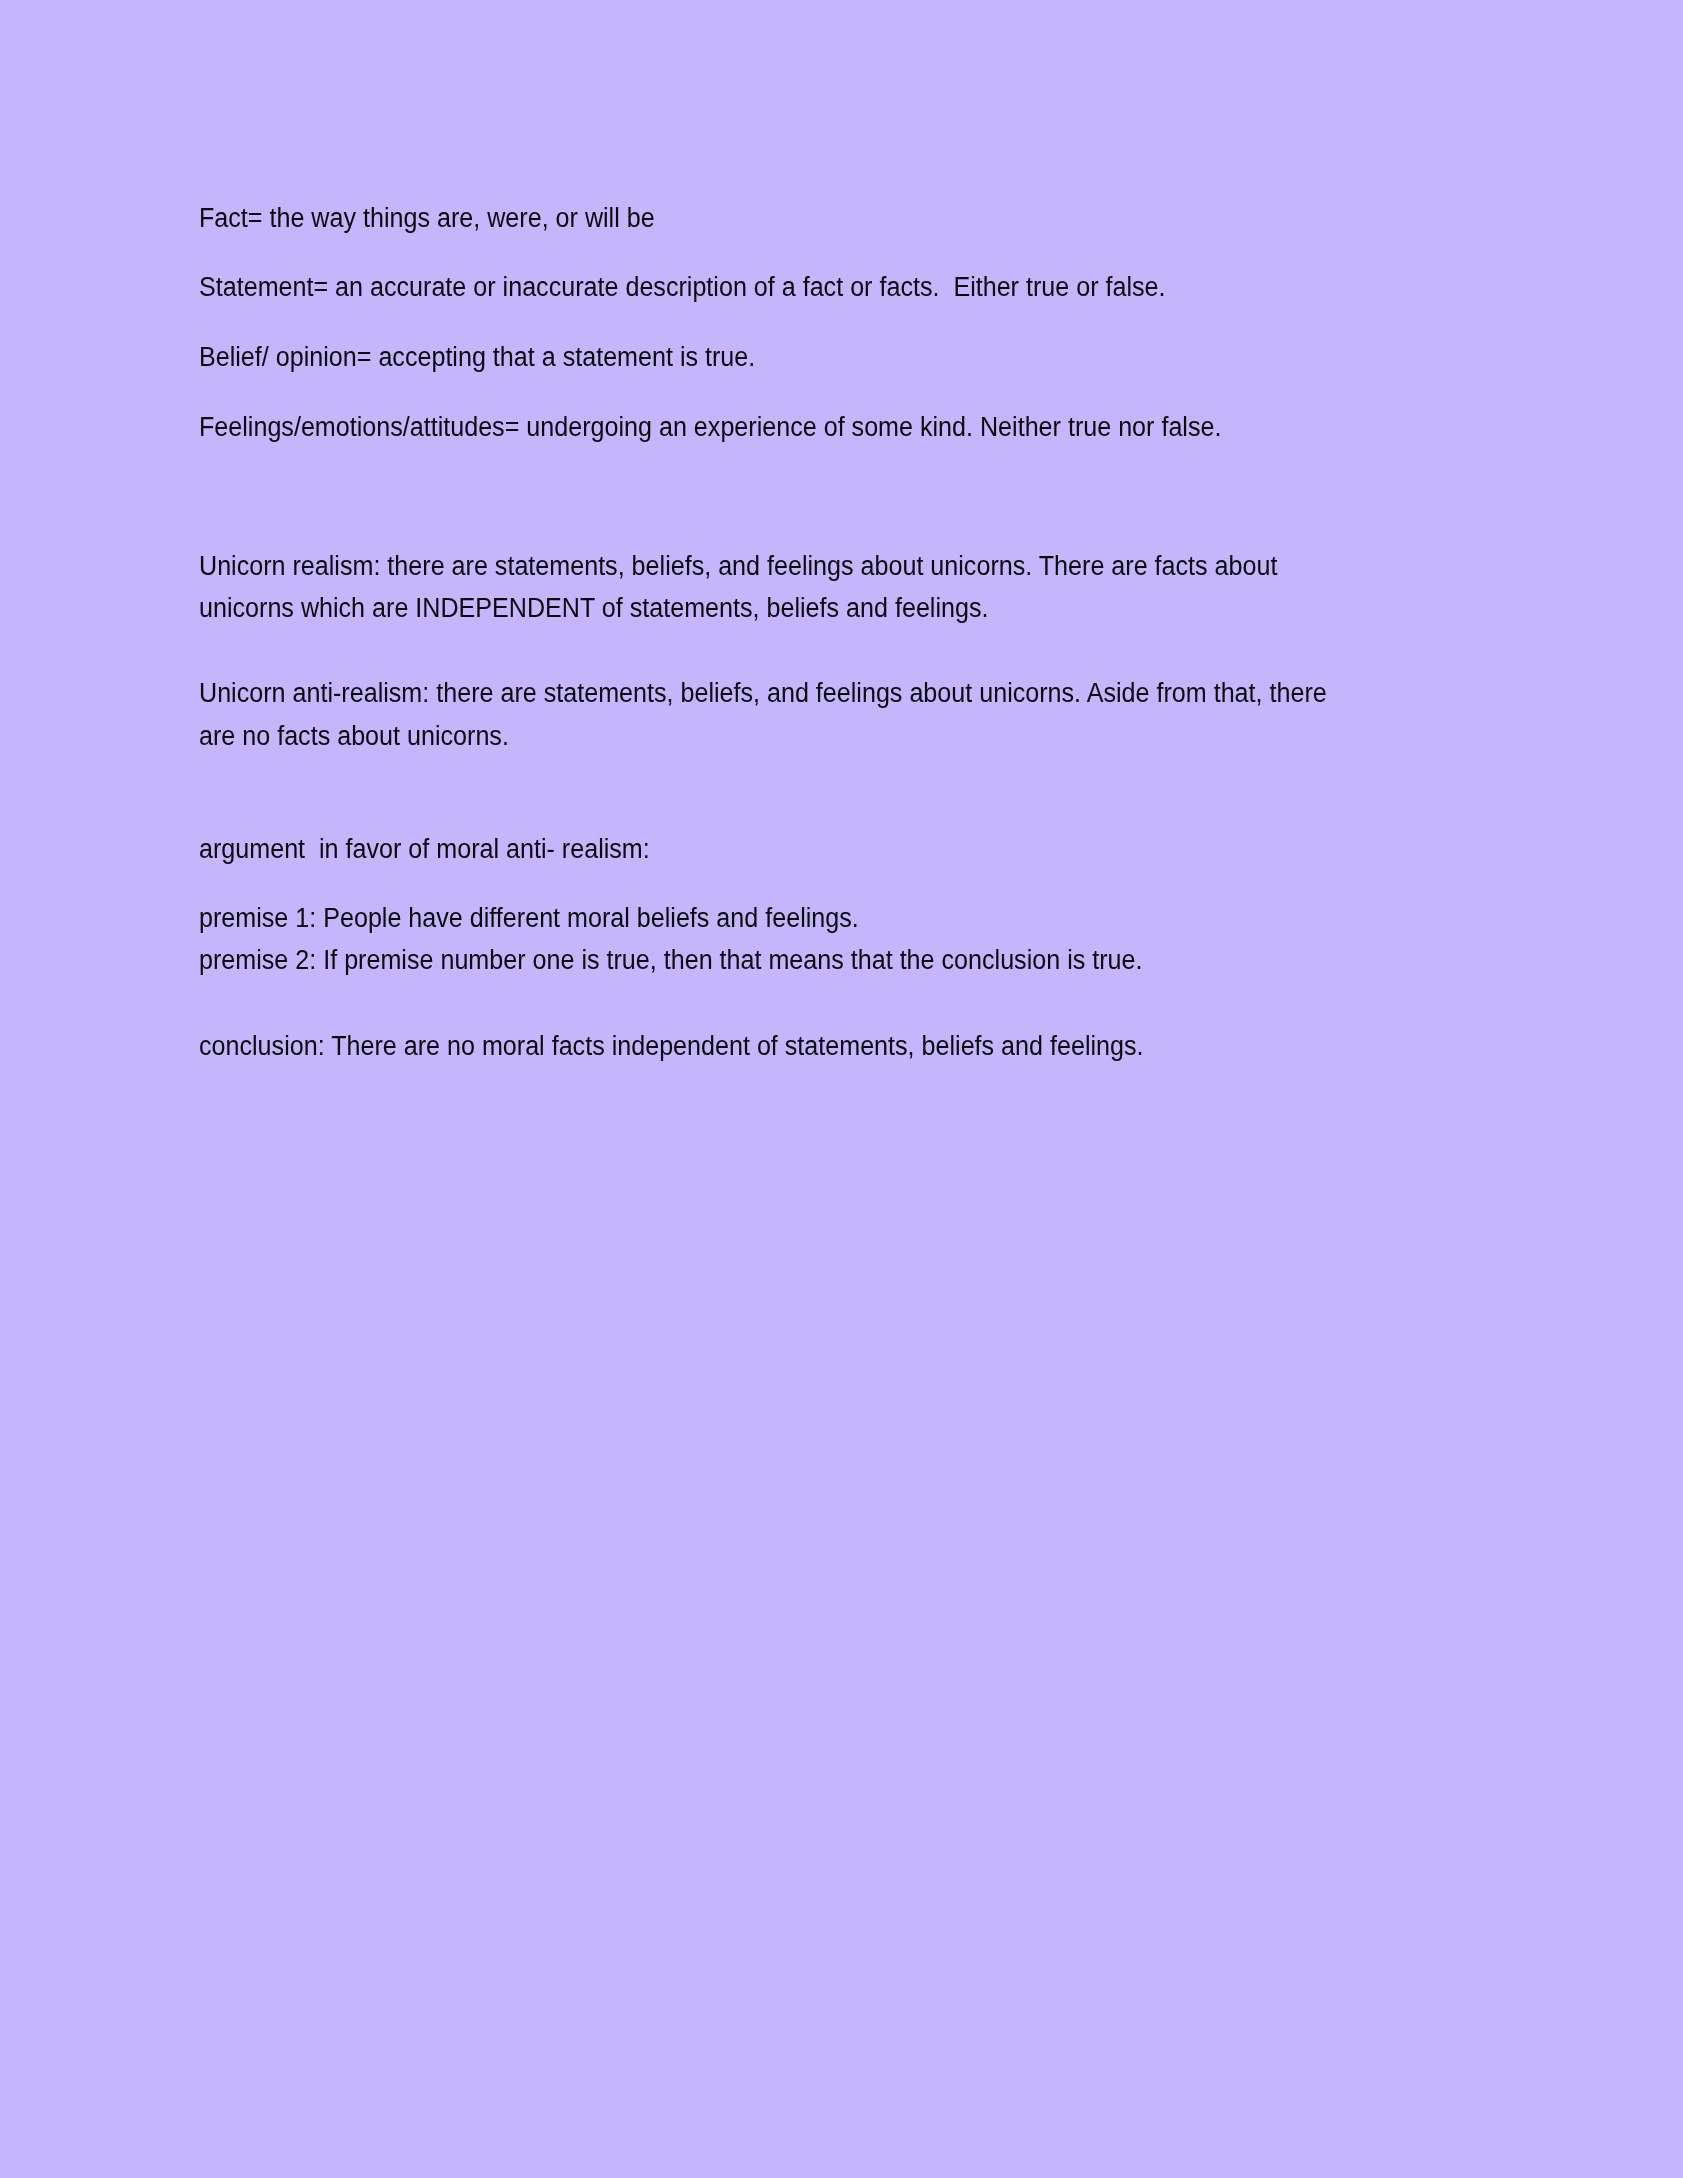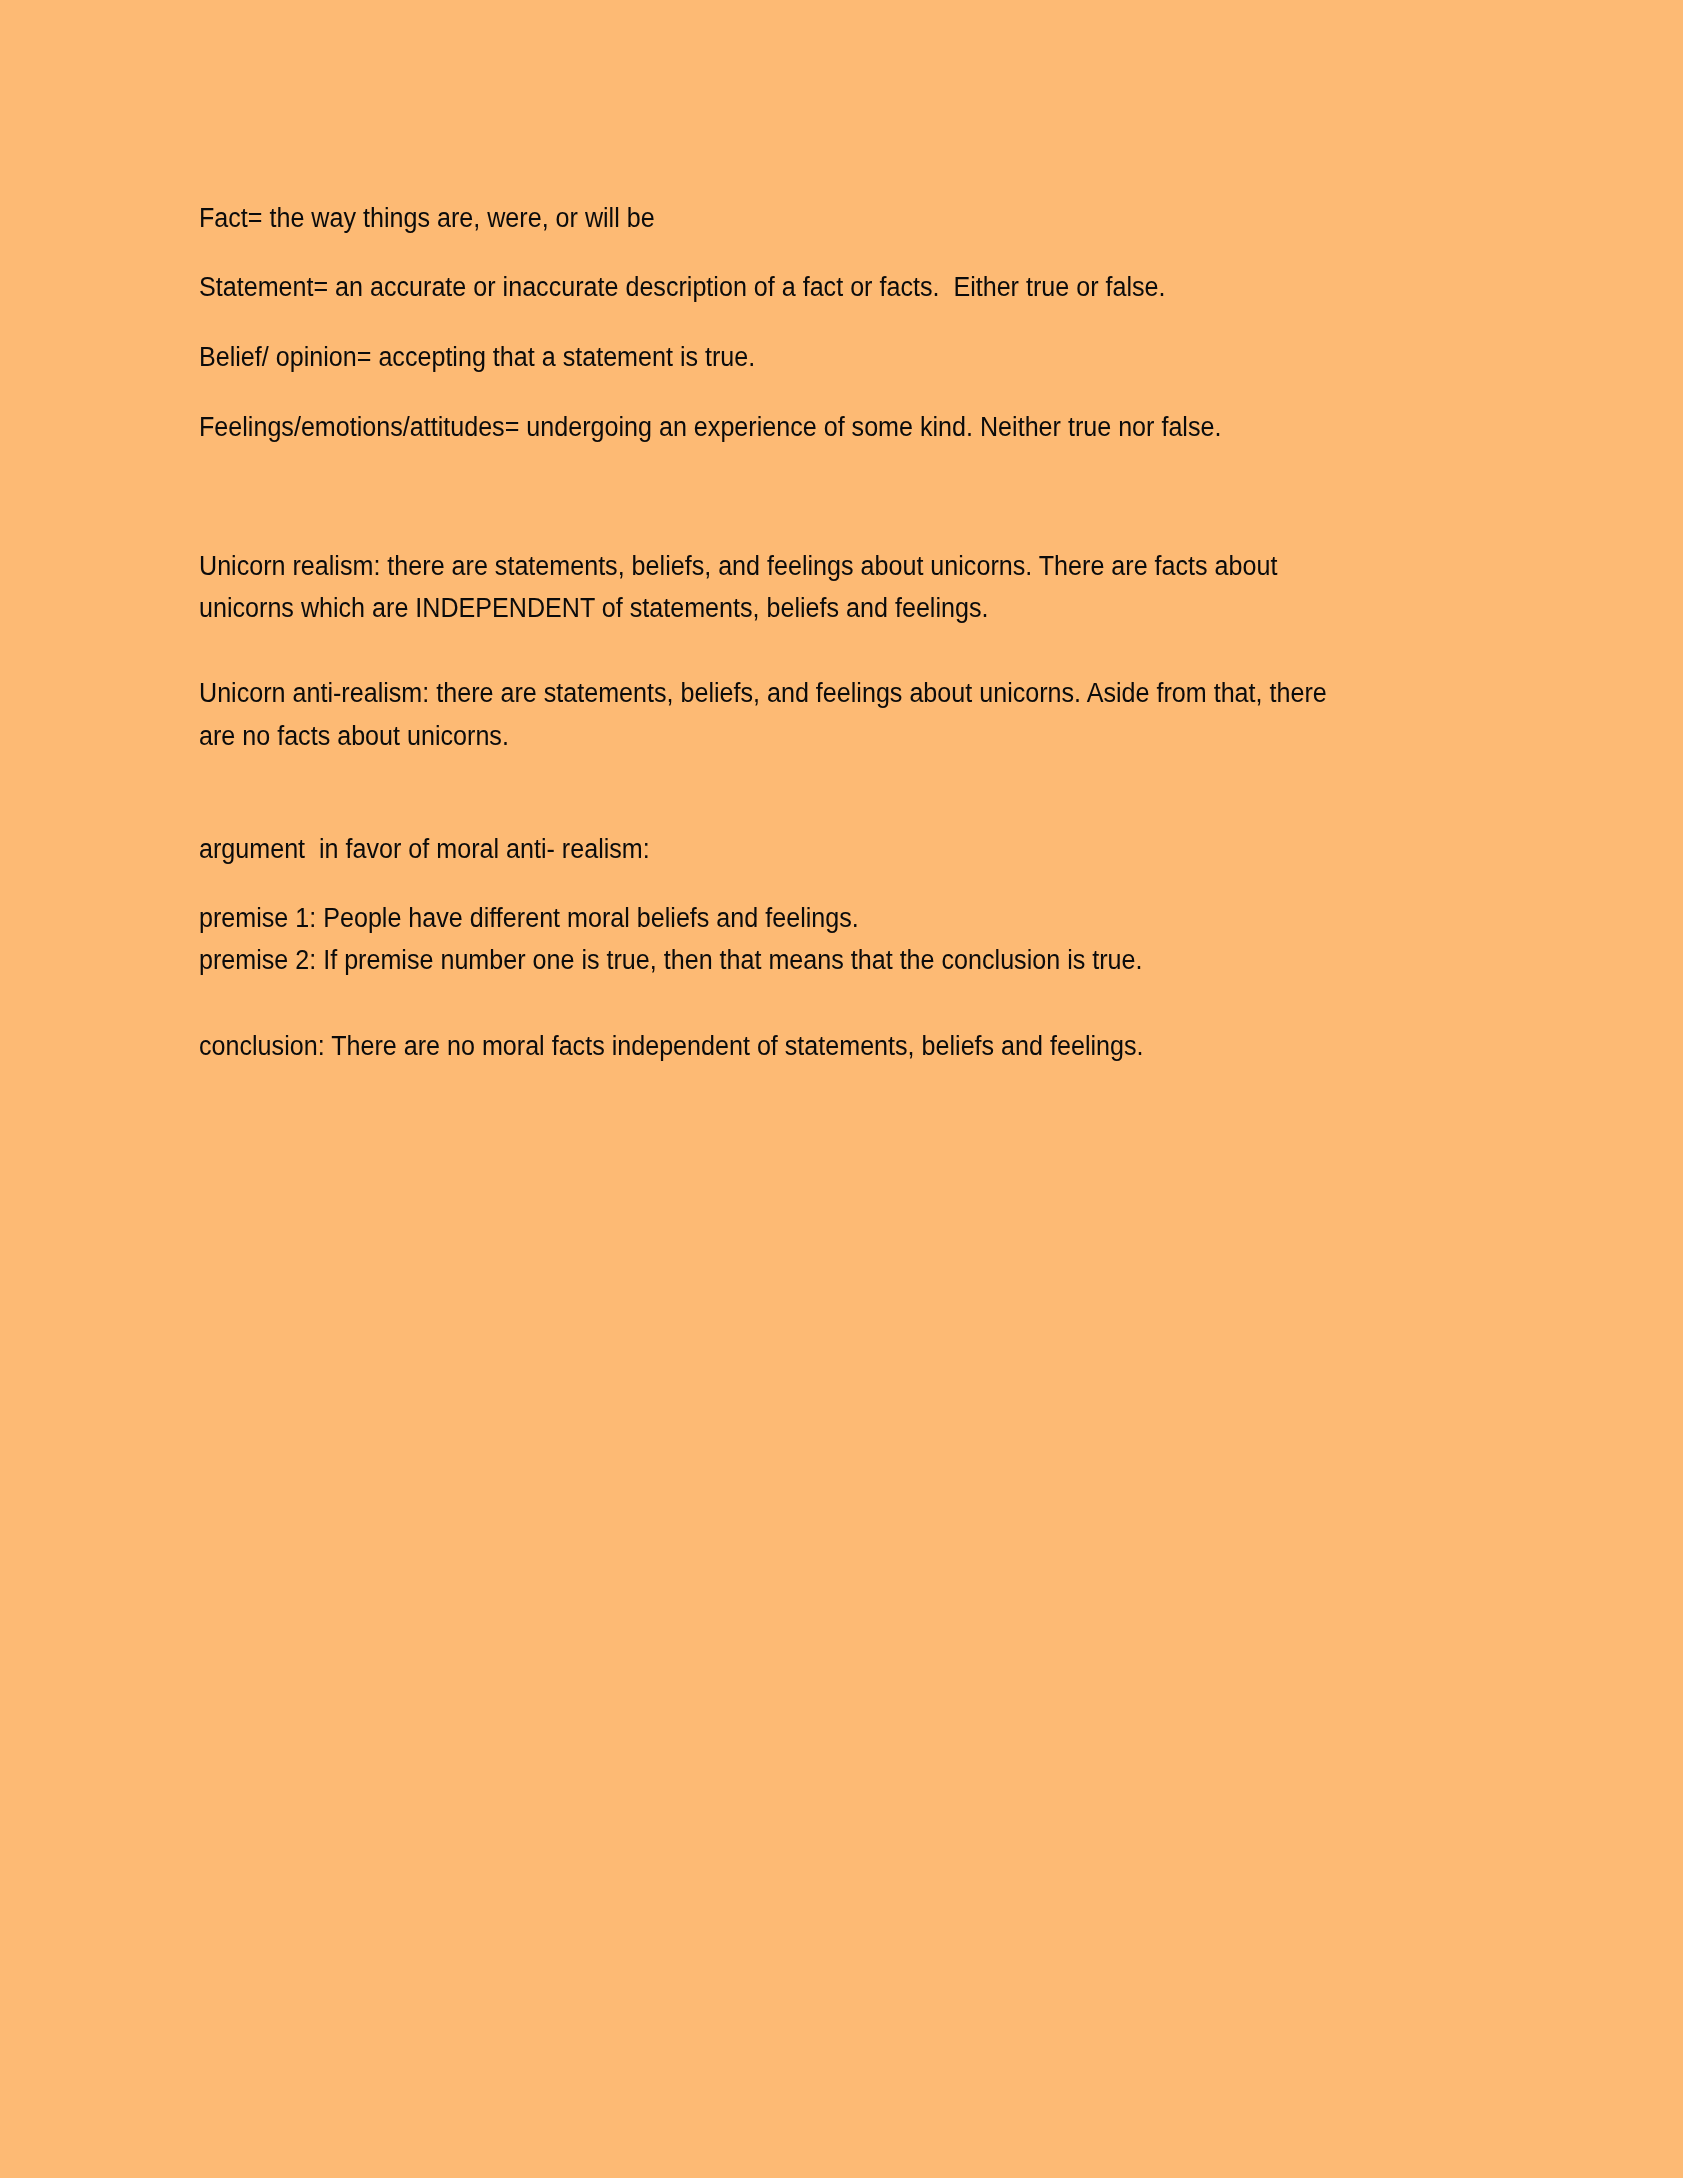--- a/index.html
+++ b/index.html
@@ -1,17 +1,17 @@
 <!DOCTYPE html>
 <html><head>
 <meta charset="utf-8">
 <style>
   html, body { margin: 0; padding: 0; background: #ffffff; }
   body { width: 1683px; height: 2178px; position: relative; overflow: hidden; }
-  .page { position: absolute; left: 0; top: 0; width: 1683px; height: 2178px; background: #fdba74; }
+  .page { position: absolute; left: 0; top: 0; width: 1683px; height: 2178px; background: #c4b5fd; }
   .line {
     position: absolute;
     left: 199px;
     font-family: "Liberation Sans", sans-serif;
     font-size: 27px;
     line-height: 30px;
     color: #0b0b0b;
     white-space: pre;
     transform-origin: left center;
     transform: scaleX(0.93);

